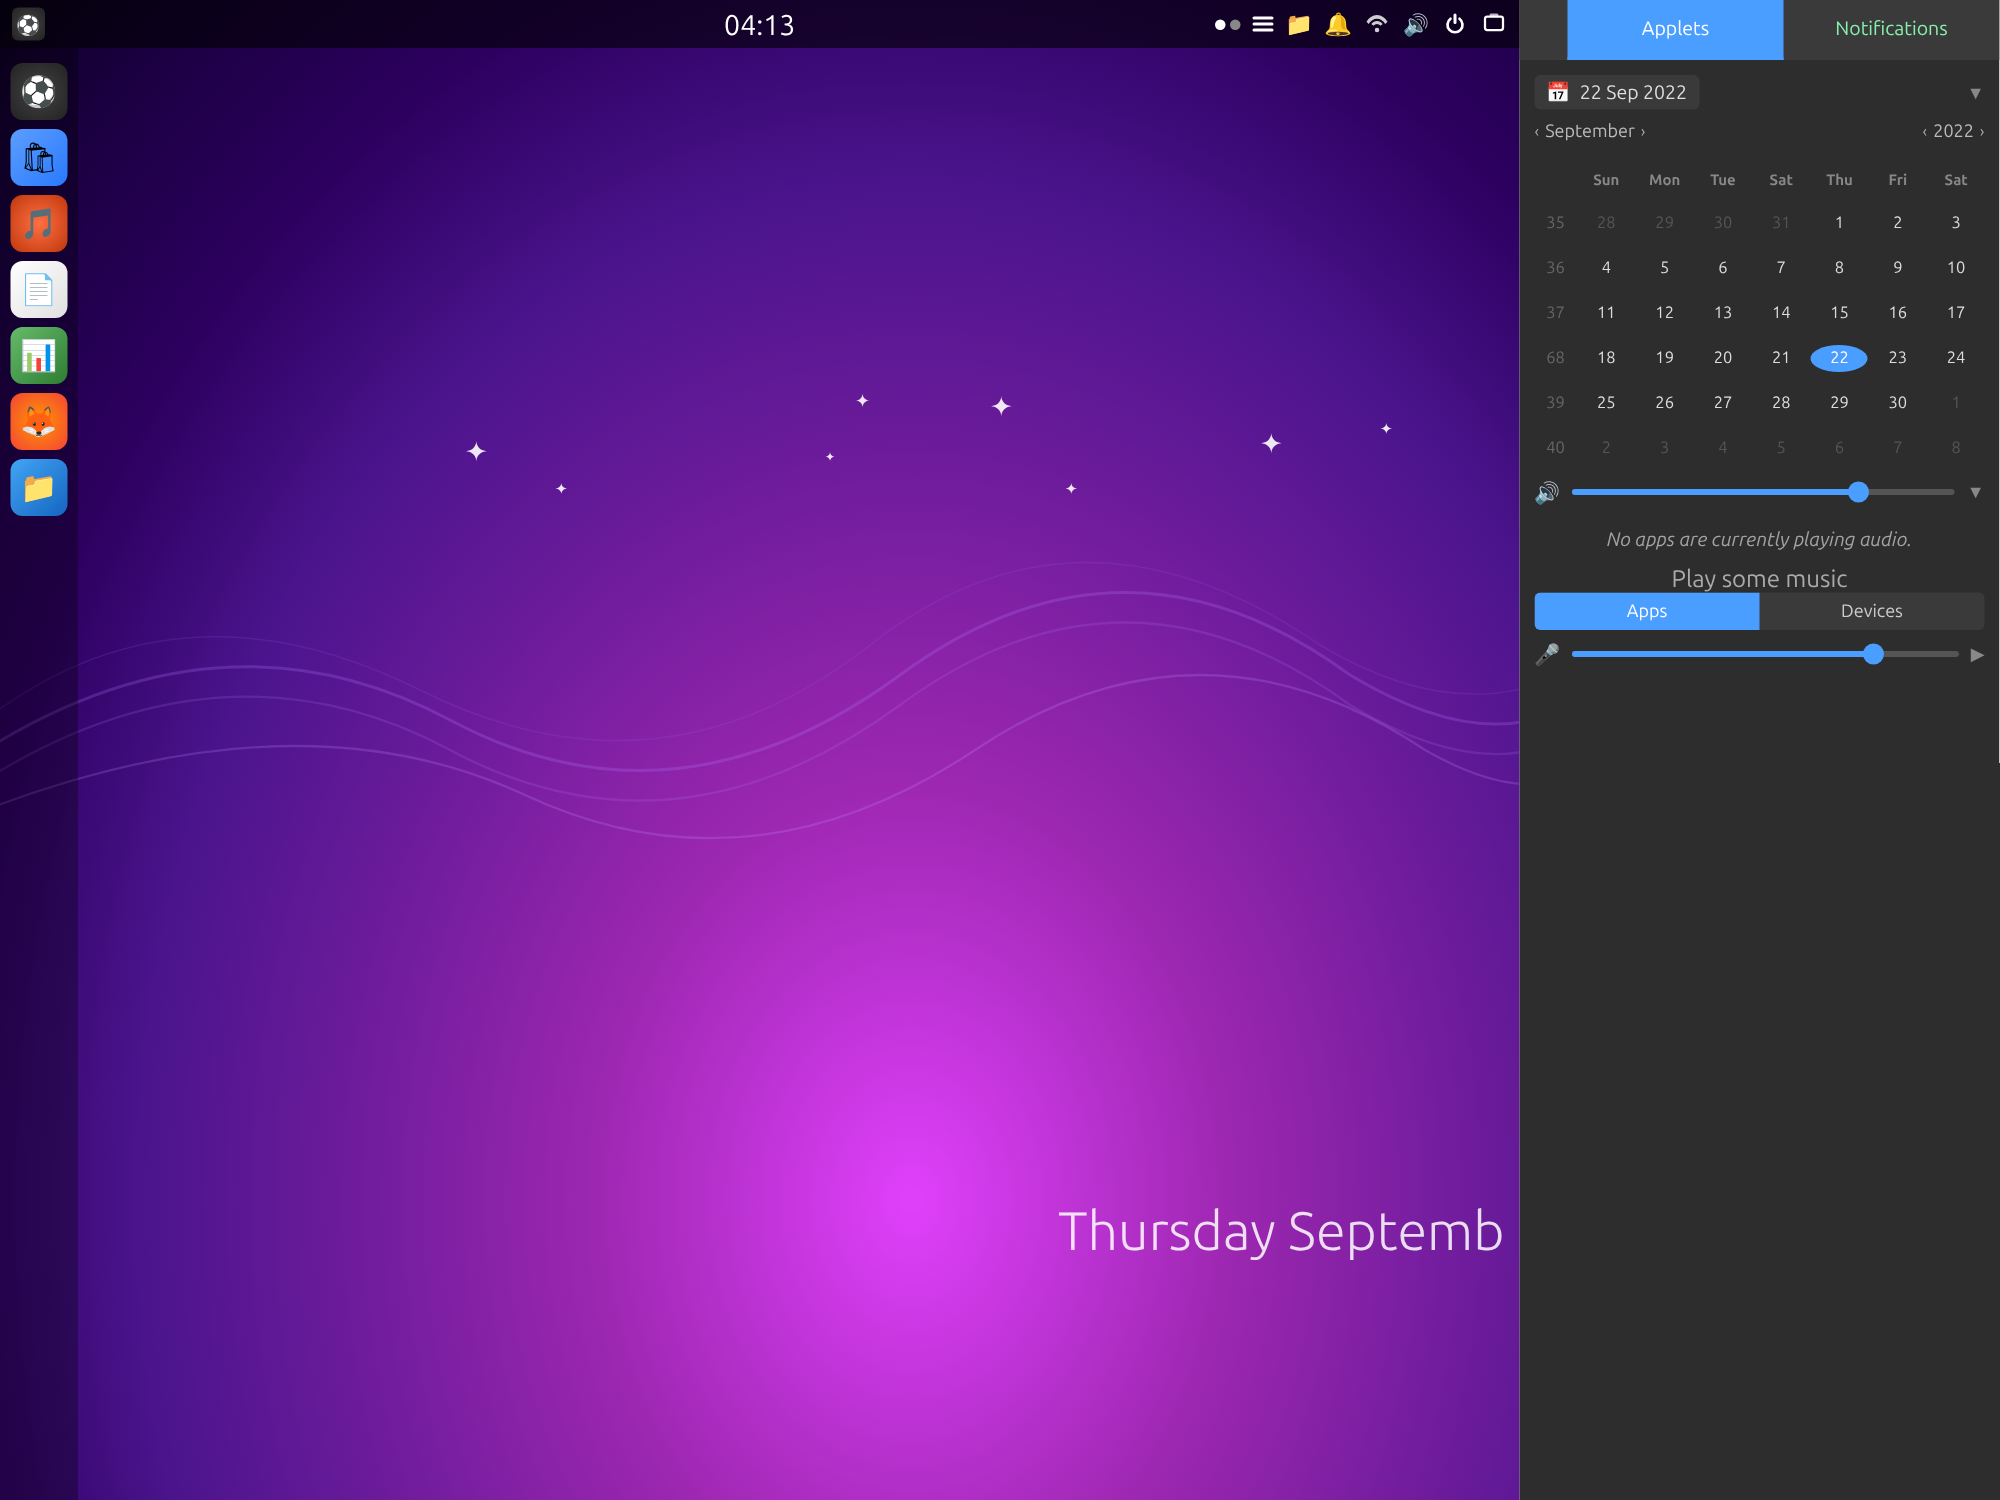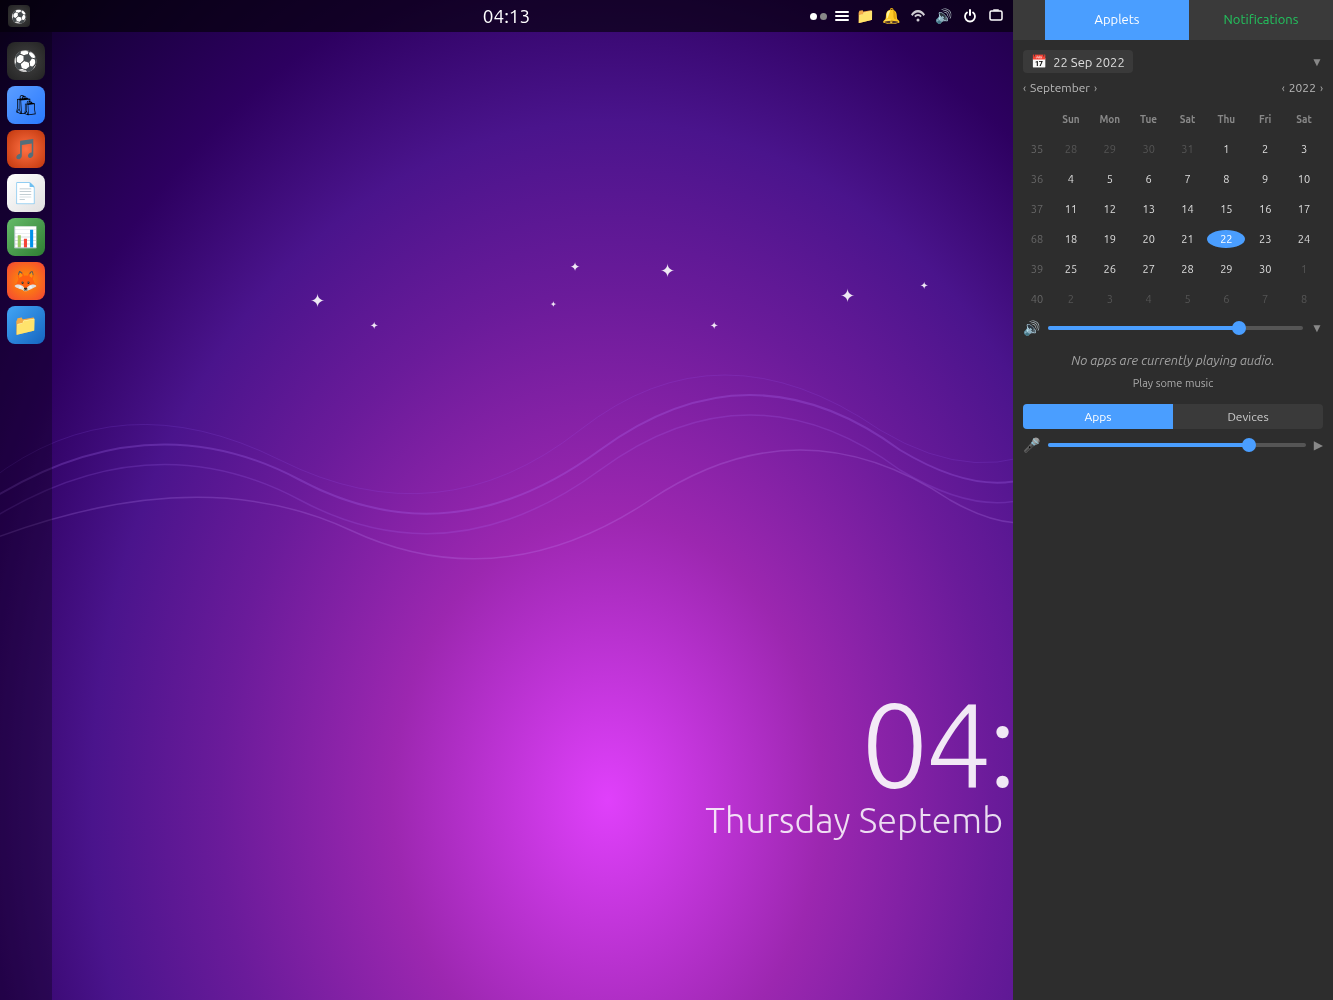--- a/index.html
+++ b/index.html
@@ -153,21 +153,21 @@
       padding-left: 32px;
     }
 
     .panel-tab {
       flex: 1;
       display: flex;
       align-items: center;
       justify-content: center;
       cursor: pointer;
       font-size: 13px;
-      color: #22c55e;
+      color: #86efac;
       border-bottom: 2px solid transparent;
     }
 
     .panel-tab.active {
       background: #4a9eff;
       color: white;
       border-bottom: 2px solid #4a9eff;
     }
 
     #panel-content {
@@ -324,22 +324,21 @@
       color: #a3a3a3;
       font-size: 13px;
       margin: 15px 0 8px 0;
       line-height: 1.4;
       font-style: italic;
     }
 
     .play-music-link {
       text-align: center;
       color: #aaa;
-      font-size: 11px;
-      margin-bottom: 15px;
+      font-size: 16px;
       cursor: pointer;
     }
 
     
     #audio-tabs {
       display: flex;
       background: #3a3a3a;
       border-radius: 4px;
       overflow: hidden;
       margin-bottom: 0;
@@ -469,21 +468,20 @@
 
   <div class="sparkle" style="left:310px; top:290px;">✦</div>
   <div class="sparkle" style="left:660px; top:260px;">✦</div>
   <div class="sparkle" style="left:840px; top:285px;">✦</div>
   <div class="sparkle" style="left:710px; top:320px; font-size:10px;">✦</div>
   <div class="sparkle" style="left:370px; top:320px; font-size:10px;">✦</div>
   <div class="sparkle" style="left:570px; top:260px; font-size:12px;">✦</div>
   <div class="sparkle" style="left:550px; top:300px; font-size:8px;">✦</div>
   <div class="sparkle" style="left:920px; top:280px; font-size:10px;">✦</div>
 
-  <div id="desktop-clock">04:</div>
   <div id="desktop-date">Thursday Septemb</div>
 </div>
 
 <div id="taskbar">
   <div id="taskbar-left">
     <div class="dock-item dock-soccer" style="width:22px;height:22px;border-radius:4px;font-size:13px;">⚽</div>
   </div>
   <div id="taskbar-clock">04:13</div>
   <div id="taskbar-right">
 

